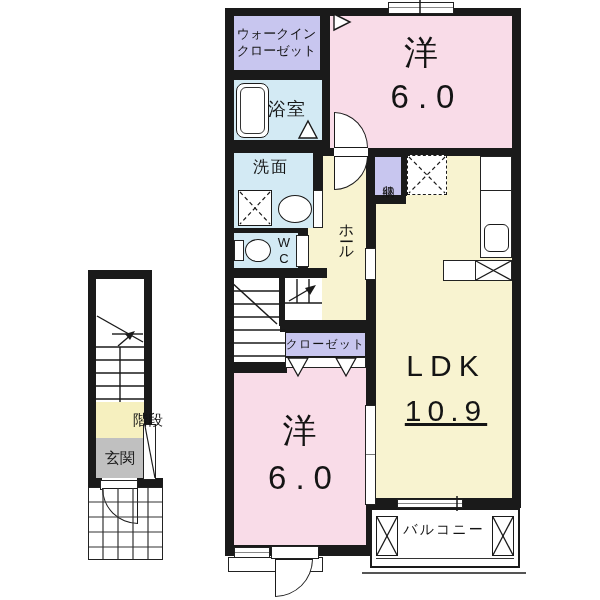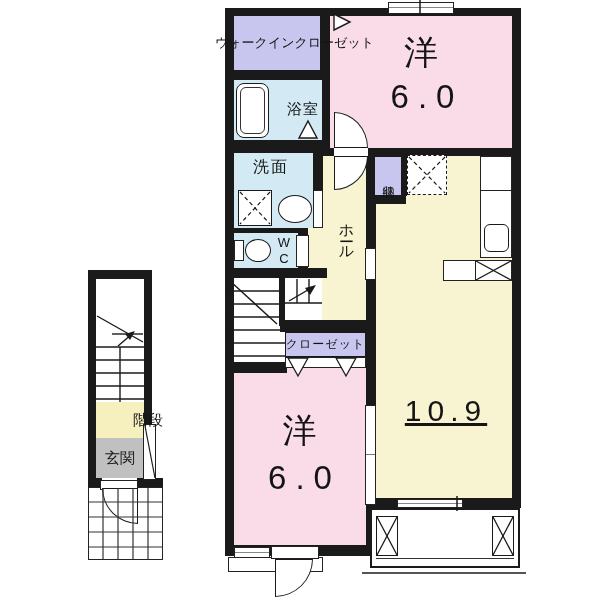--- a/index.html
+++ b/index.html
@@ -178,34 +178,36 @@
 
     <polygon points="288,358 308,358 298,376" fill="#fff" stroke="#1a1a1a" stroke-width="1.3"></polygon>
     <polygon points="336,358 356,358 346,376" fill="#fff" stroke="#1a1a1a" stroke-width="1.3"></polygon>
 
     <line x1="145" y1="426" x2="155" y2="478" stroke="#1a1a1a" stroke-width="1.2"></line>
 
     <line x1="420" y1="0" x2="420" y2="16" stroke="#1a1a1a" stroke-width="1.5"></line>
     <line x1="457" y1="496" x2="457" y2="511" stroke="#1a1a1a" stroke-width="1.5"></line>
   </svg>
 
-  <div class="lbl" style="left:233px;top:20px;width:87px;height:46px;font-size:13px;flex-direction:row;line-height:1.3;margin-left:18px;">
+  <div class="lbl" style="left:233px;top:20px;width:87px;height:46px;font-size:13px;flex-direction:column;line-height:1.3;">
     <span>ウォークイン</span>
     <span>クローゼット</span>
   </div>
-  <div class="lbl" style="left:276px;top:98px;width:54px;height:22px;font-size:15px;letter-spacing:1px;">浴室</div>
+  <div class="lbl" style="left:260px;top:98px;width:54px;height:22px;font-size:18px;letter-spacing:1px;">浴室</div>
   <div class="lbl" style="left:238px;top:156px;width:66px;height:22px;font-size:16px;letter-spacing:2px;">洗面</div>
   <div class="lbl" style="left:272px;top:234px;width:24px;height:33px;font-size:13px;flex-direction:column;line-height:1.2;">
     <span>W</span>
     <span>C</span>
   </div>
   <div class="lbl vtext" style="left:336px;top:198px;width:20px;height:72px;font-size:15px;letter-spacing:2px;">ホール</div>
   <div class="lbl vtext" style="left:376px;top:158px;width:24px;height:36px;font-size:12px;">収納</div>
   <div class="lbl" style="left:330px;top:31px;width:182px;height:44px;font-size:34px;">洋</div>
   <div class="lbl" style="left:336px;top:75px;width:182px;height:44px;font-size:33px;letter-spacing:9px;">6.0</div>
+  <div class="lbl" style="left:378px;top:346px;width:136px;height:40px;font-size:30px;letter-spacing:7px;">LDK</div>
   <div class="lbl" style="left:378px;top:390px;width:136px;height:42px;font-size:30px;letter-spacing:6px;text-decoration:underline;">10.9</div>
   <div class="lbl" style="left:285px;top:333px;width:81px;height:23px;font-size:12px;letter-spacing:1px;">クローゼット</div>
   <div class="lbl" style="left:233px;top:408px;width:133px;height:46px;font-size:34px;">洋</div>
   <div class="lbl" style="left:238px;top:456px;width:133px;height:44px;font-size:33px;letter-spacing:9px;">6.0</div>
+  <div class="lbl" style="left:398px;top:518px;width:92px;height:24px;font-size:14px;letter-spacing:2px;">バルコニー</div>
   <div class="lbl" style="left:96px;top:404px;width:48px;height:32px;font-size:15px;margin-left:28px;">階段</div>
   <div class="lbl" style="left:96px;top:442px;width:48px;height:32px;font-size:15px;">玄関</div>
 
 </div>
 
 </body></html>

